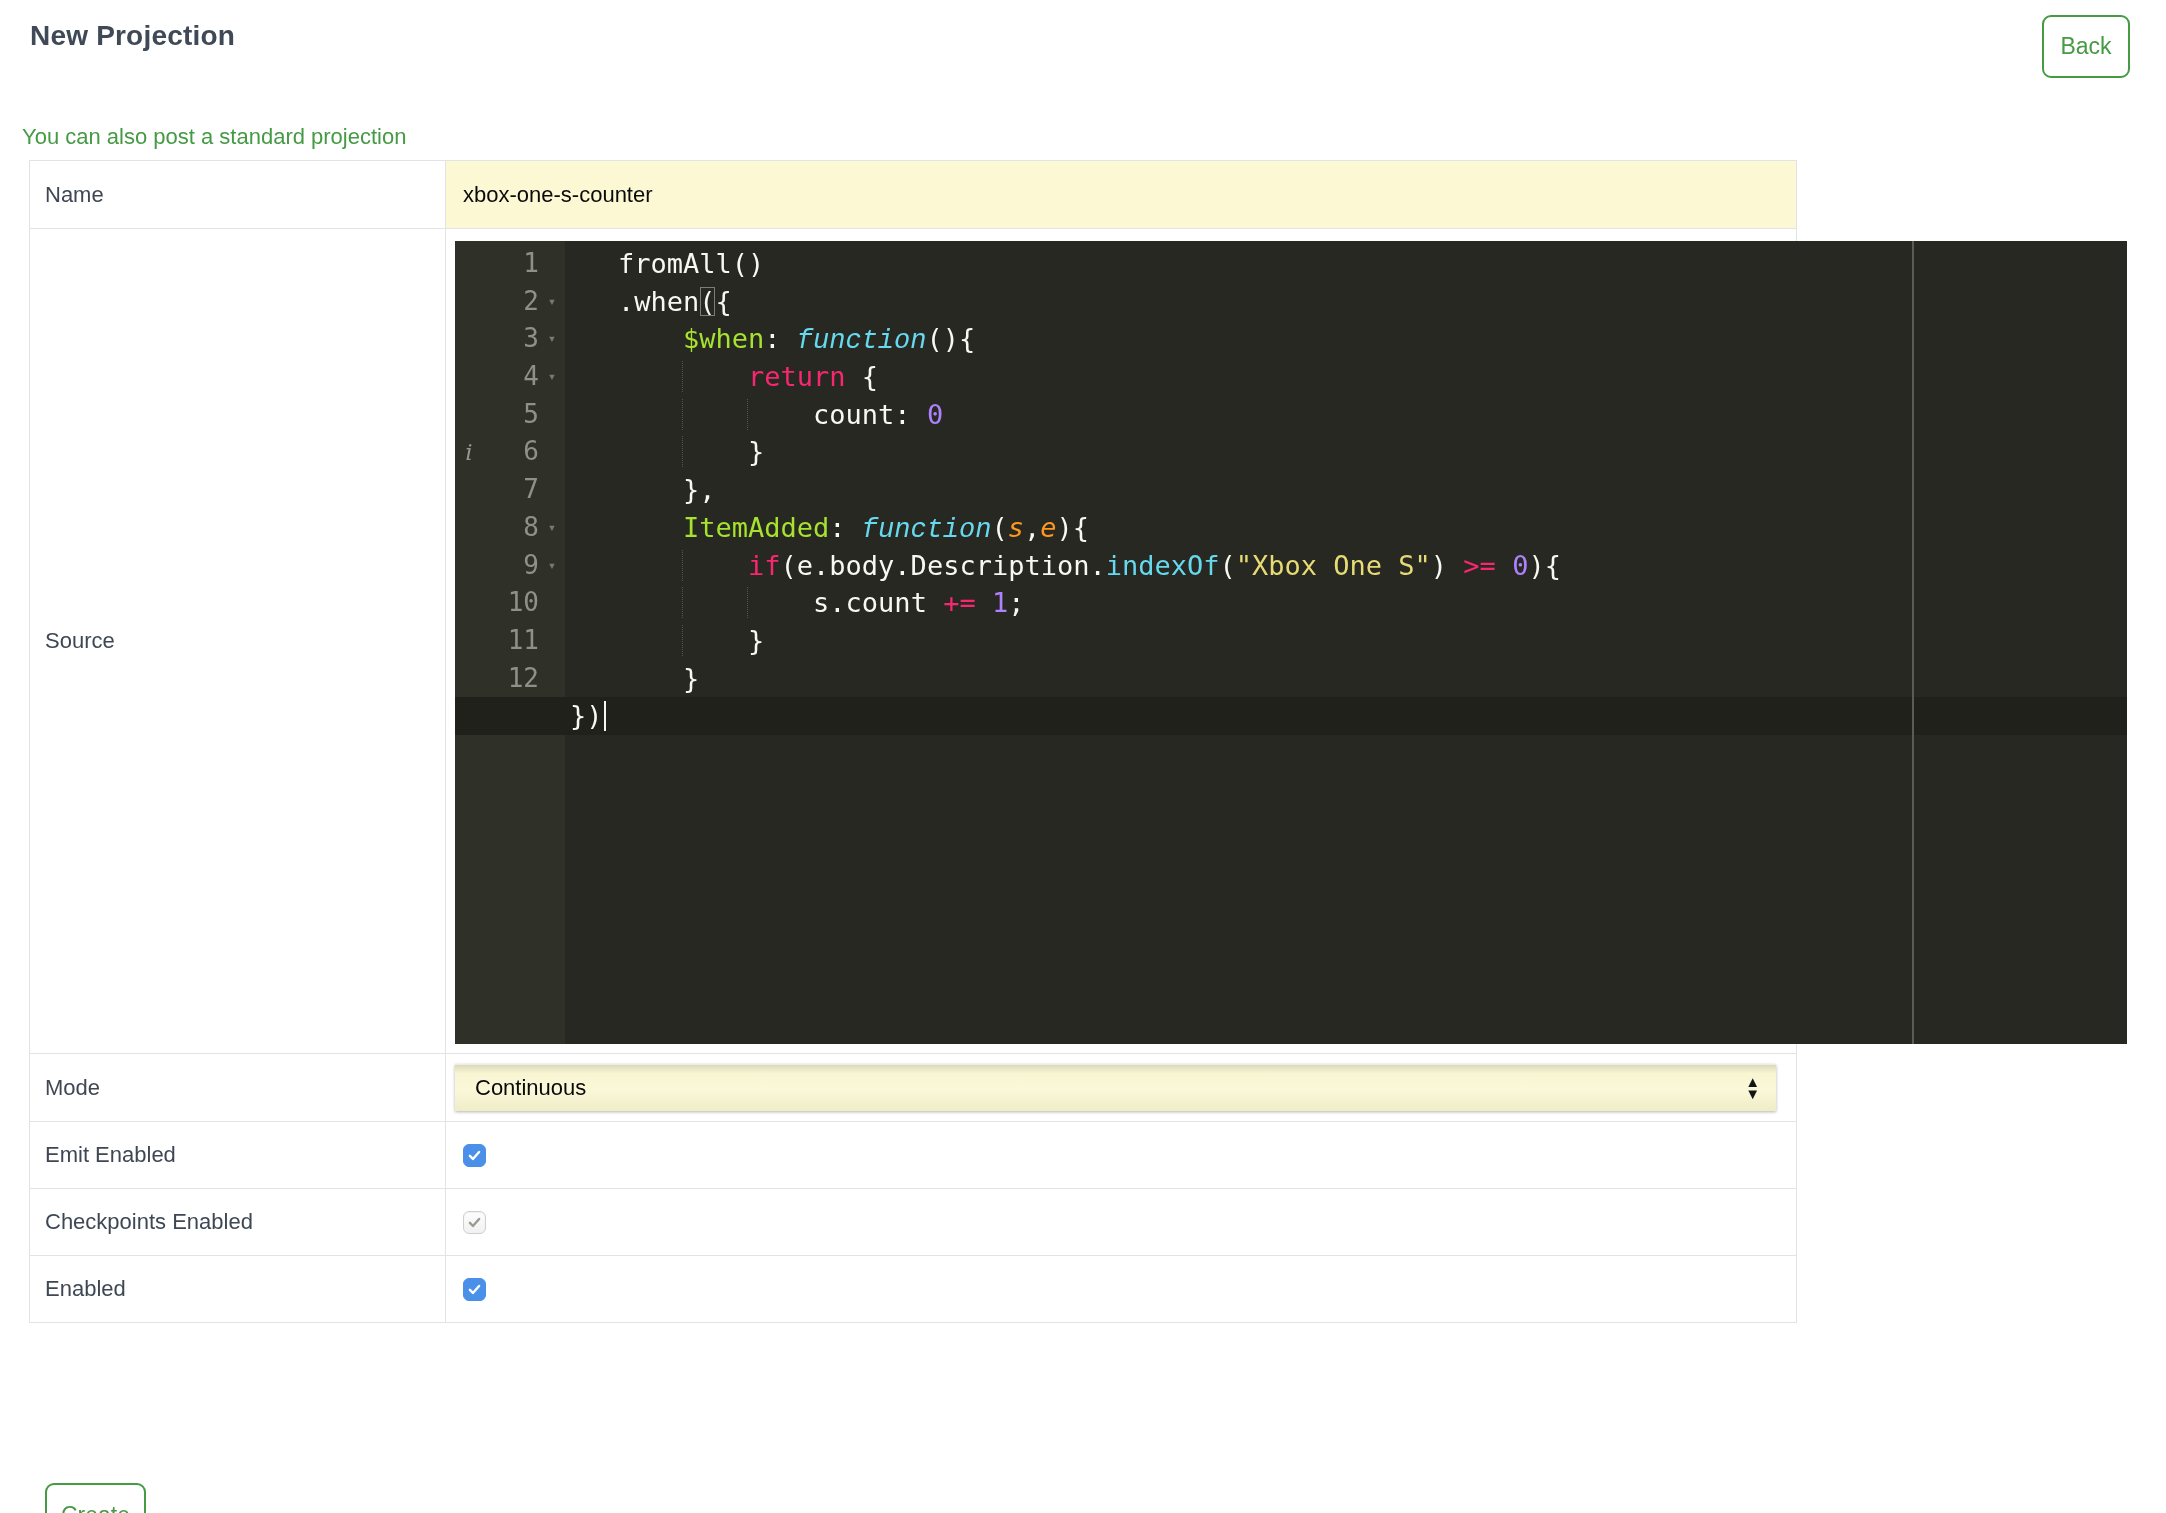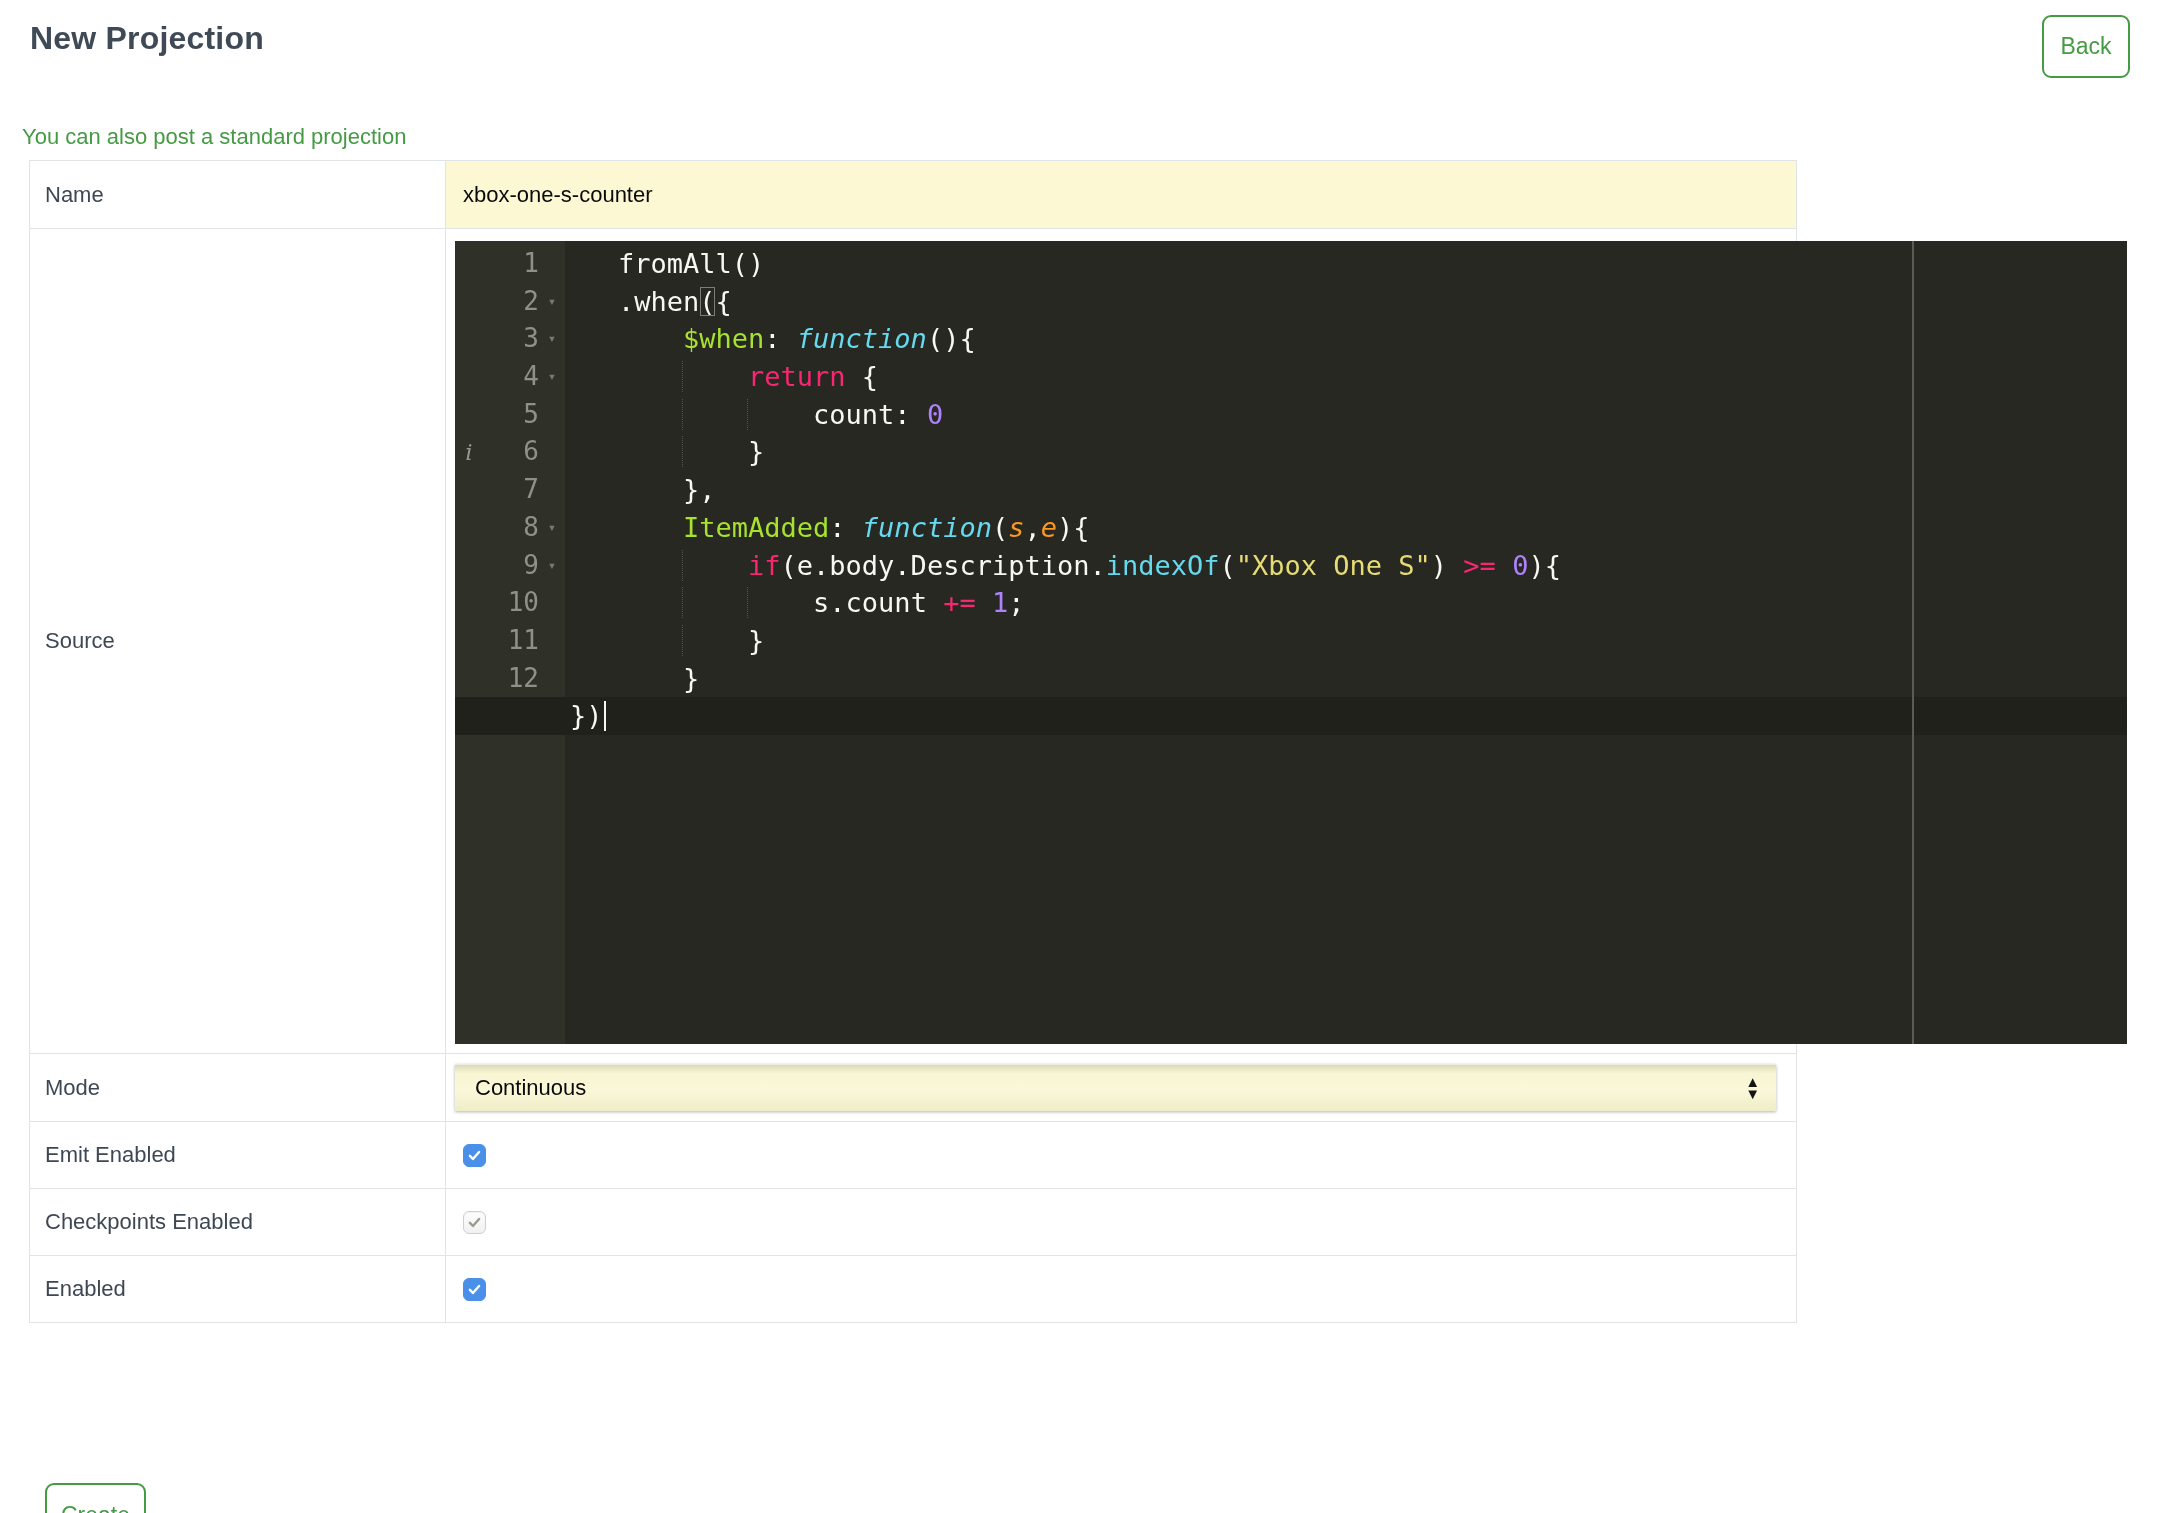--- a/index.html
+++ b/index.html
@@ -12,21 +12,21 @@
   }
   *{box-sizing:border-box;}
   html,body{margin:0;padding:0;}
   body{
     width:2166px;height:1513px;position:relative;background:#fff;overflow:hidden;
     font-family:"Liberation Sans",sans-serif;
   }
   
   .page-title{
     position:absolute;left:30px;top:20px;margin:0;
-    font-size:32px;font-weight:bold;color:var(--title-color);letter-spacing:.2px;
+    font-size:28px;font-weight:bold;color:var(--title-color);letter-spacing:.2px;
   }
   .back-btn{
     position:absolute;top:15px;right:36px;width:88px;height:63px;
     background:#fff;border:2px solid var(--accent-green);border-radius:9px;
     color:var(--accent-green);font-size:23px;font-family:inherit;
     display:flex;align-items:center;justify-content:center;cursor:pointer;
   }
   .std-link{
     position:absolute;left:22px;top:124px;font-size:22px;color:var(--accent-green);
     text-decoration:none;
@@ -73,21 +73,21 @@
   .code{
     position:absolute;left:110px;top:0;right:0;bottom:0;padding-top:4px;
   }
   .cline{height:37.7px;white-space:pre;padding-left:5px;color:var(--editor-text);margin-left:48px;}
   .cline.active{background:#20211B;margin-left:-110px;padding-left:115px;}
   .print-margin{
     position:absolute;left:1457px;top:0;bottom:0;width:2px;background:#5B5C55;
   }
   .tk-p{color:var(--editor-text);}
   .tk-k{color:var(--editor-keyword);}
-  .tk-st{color:var(--editor-storage);font-style:italic;}
+  .tk-st{color:var(--editor-storage);font-style:italic;font-family:Liberation Mono, monospace;}
   .tk-fn{color:var(--editor-storage);}
   .tk-e{color:var(--editor-entity);}
   .tk-n{color:var(--editor-number);}
   .tk-s{color:var(--editor-string);}
   .tk-a{color:var(--editor-param);font-style:italic;}
   .tk-ind{}
   .tk-g{border-left:1px dotted #53544B;margin-left:-1px;}
   .tk-bm{outline:1px solid #7D7D74;outline-offset:-2px;}
   .tk-cursor{
     display:inline-block;width:2px;height:30px;background:#F8F8F0;

